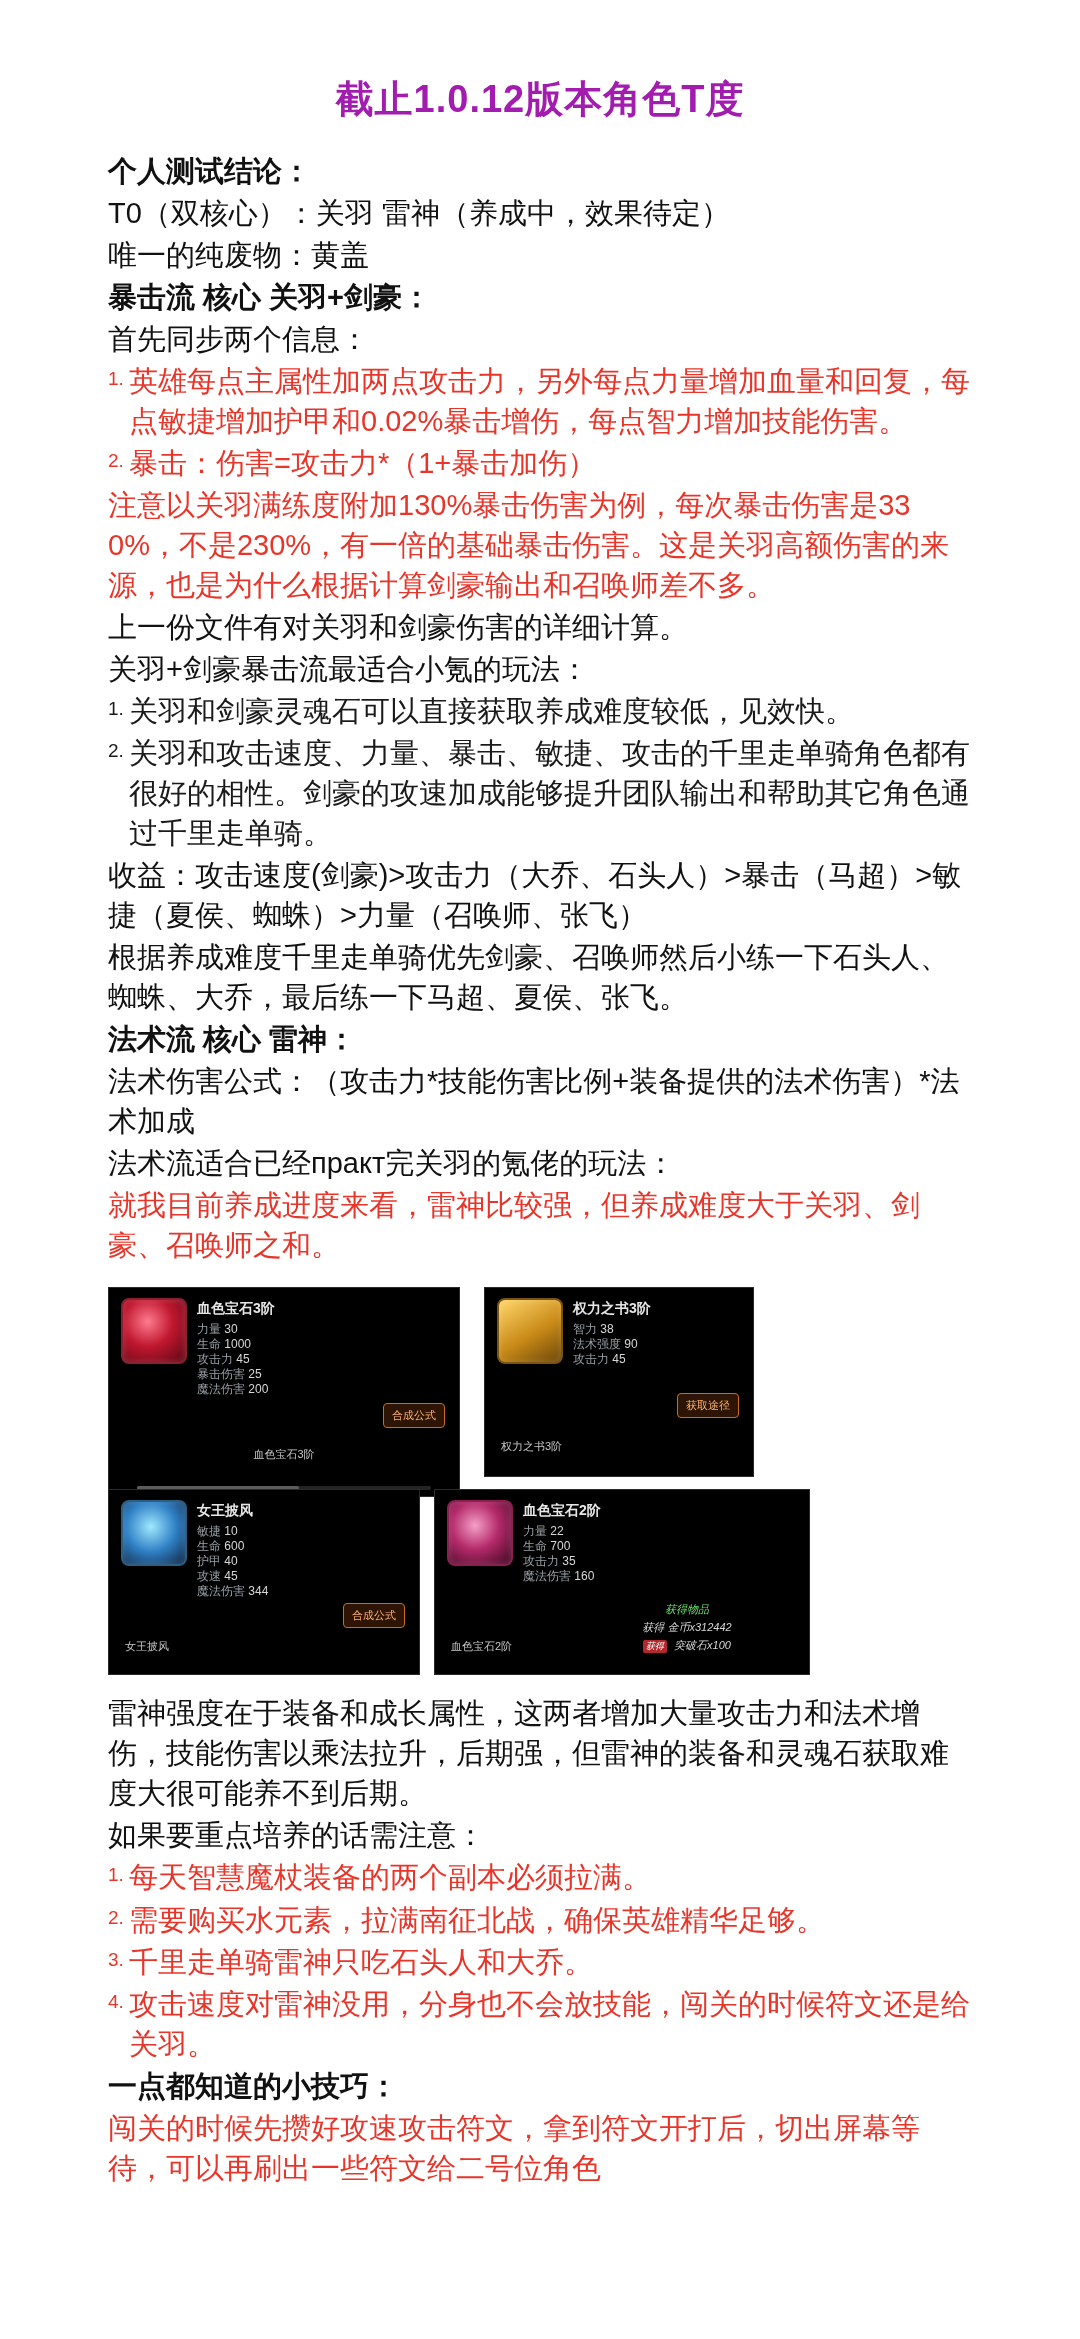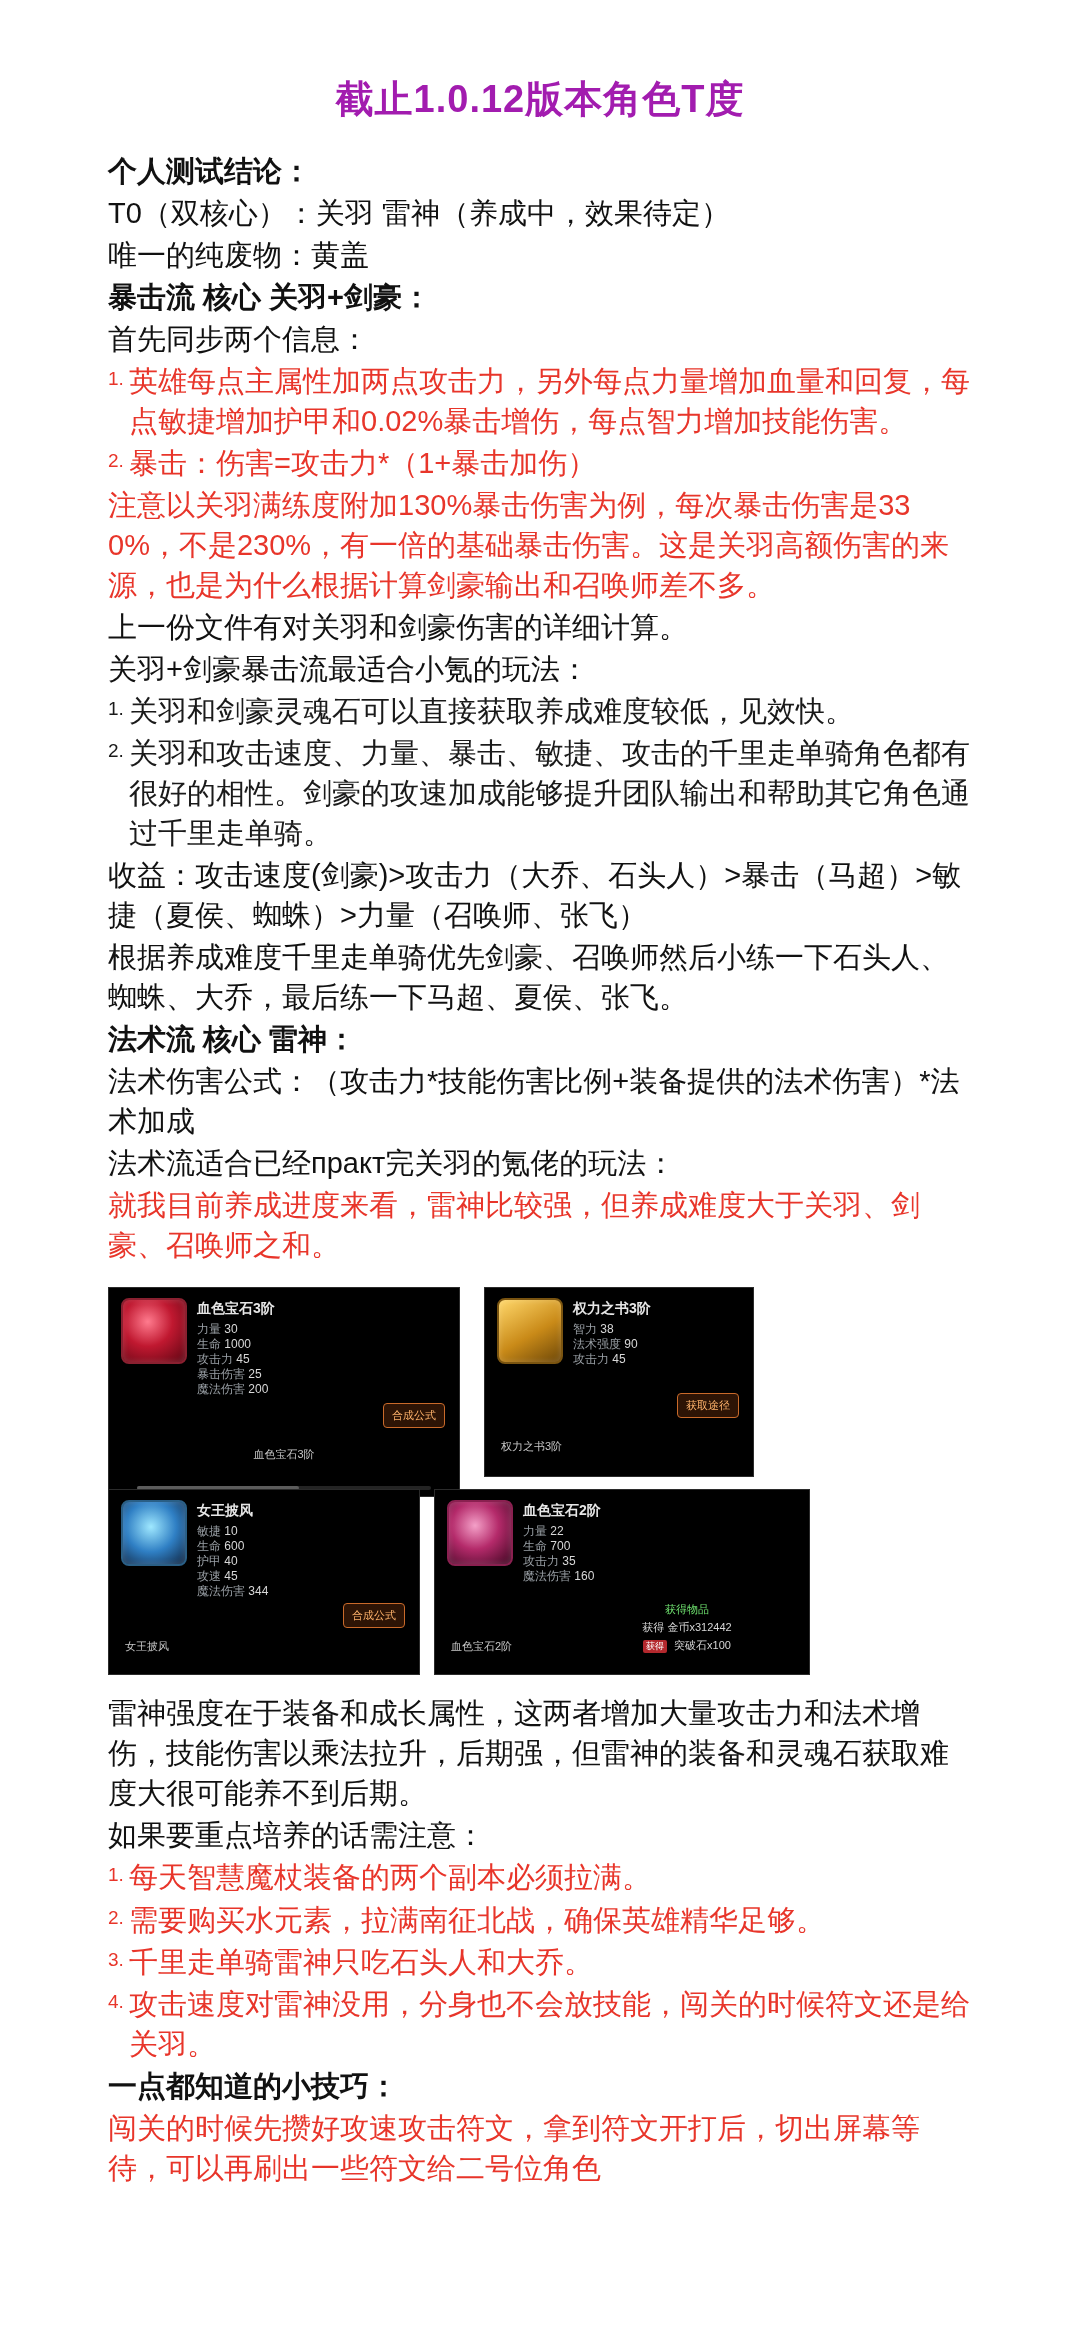--- a/index.html
+++ b/index.html
@@ -158,20 +158,21 @@
     width: 55%;
     background: #5c5c5c;
     border-radius: 2px;
   }
   .reward-box {
     position: absolute;
     right: 22px;
     bottom: 18px;
     width: 200px;
     text-align: center;
+    font-style: italic;
   }
   .reward-title {
     color: #6ee06e;
     font-size: 11px;
     margin-bottom: 3px;
   }
   .reward-line {
     color: #d6d6d6;
     font-size: 11px;
     margin-bottom: 3px;

